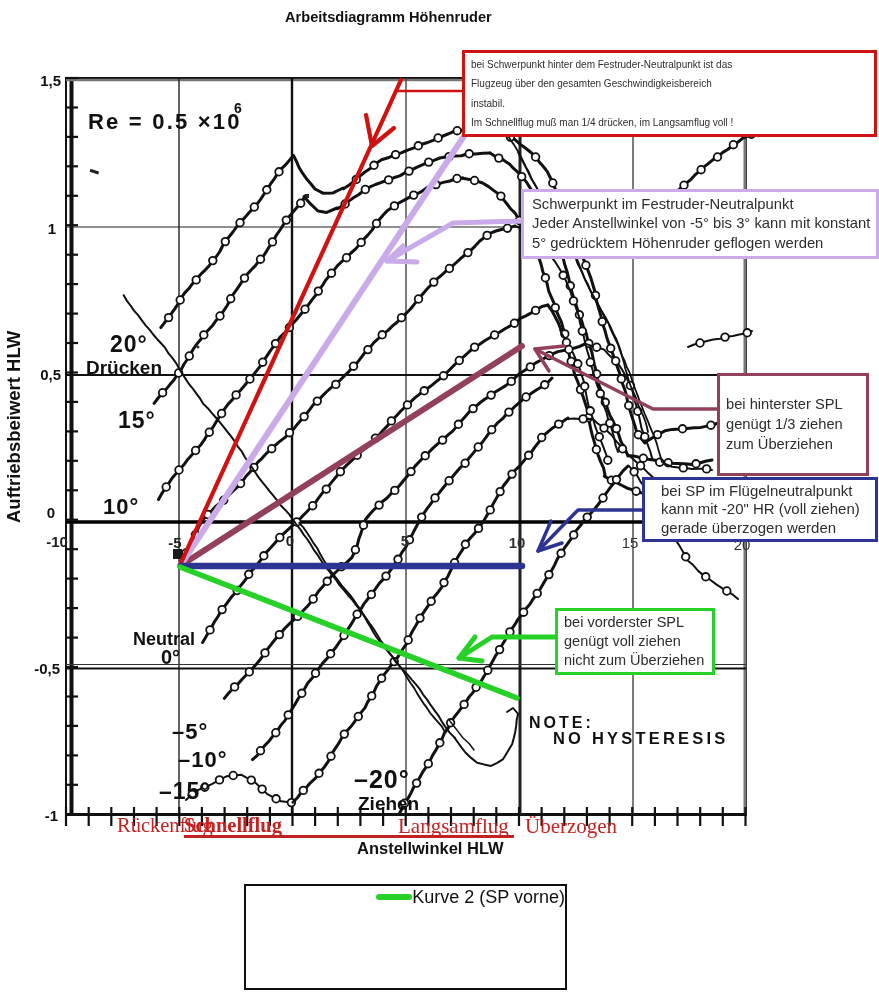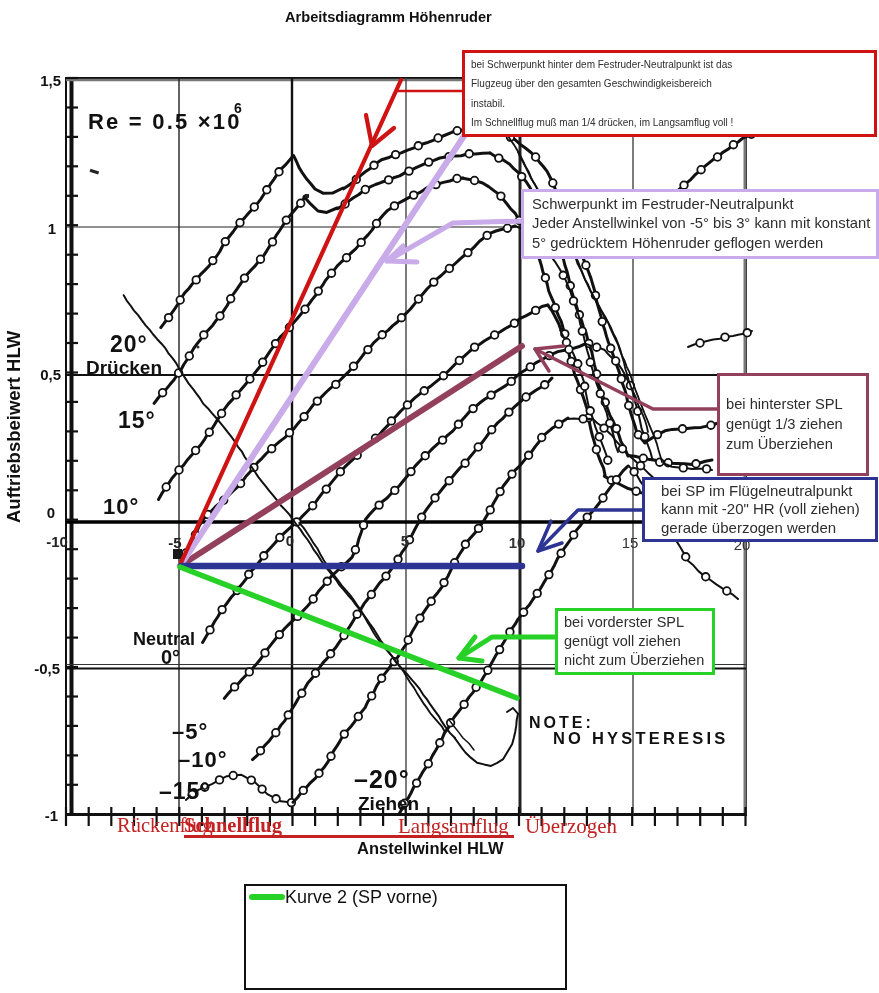--- a/index.html
+++ b/index.html
@@ -456,14 +456,14 @@
 <div class="serifred" style="left:184px;top:814px;font-weight:bold;">Schnellflug</div>
 <div class="serifred" style="left:398px;top:814px;font-weight:normal;font-size:21px;">Langsamflug</div>
 <div class="serifred" style="left:525px;top:814px;font-size:21px;">Überzogen</div>
 <div class="abs" style="left:184px;top:835px;width:330px;height:2.5px;background:#c42222;"></div>
 
 <div class="abs" style="left:357px;top:839px;font-size:16.5px;font-weight:bold;color:#111;">Anstellwinkel HLW</div>
 <div class="abs" style="left:3px;top:523px;font-size:18.5px;font-weight:bold;color:#111;transform:rotate(-90deg);transform-origin:0 0;white-space:nowrap;">Auftriebsbeiwert HLW</div>
 
 <div class="abs" style="left:244px;top:884px;width:323px;height:106px;border:2px solid #111;background:#fff;font-size:18px;color:#111;">
   <div style="padding:2px 0 0 3px;">
-    <div style="white-space:nowrap;line-height:19.8px;"><span style="display:inline-block;width:36px;height:6.5px;background:#27d127;border-radius:3px;vertical-align:3px;"></span>Kurve 2 (SP vorne)</div>
+    <div style="white-space:nowrap;line-height:19.8px;text-align:right;"><span style="display:inline-block;width:36px;height:6.5px;background:#27d127;border-radius:3px;vertical-align:3px;"></span>Kurve 2 (SP vorne)</div>
   </div>
 </div>
 </body></html>

